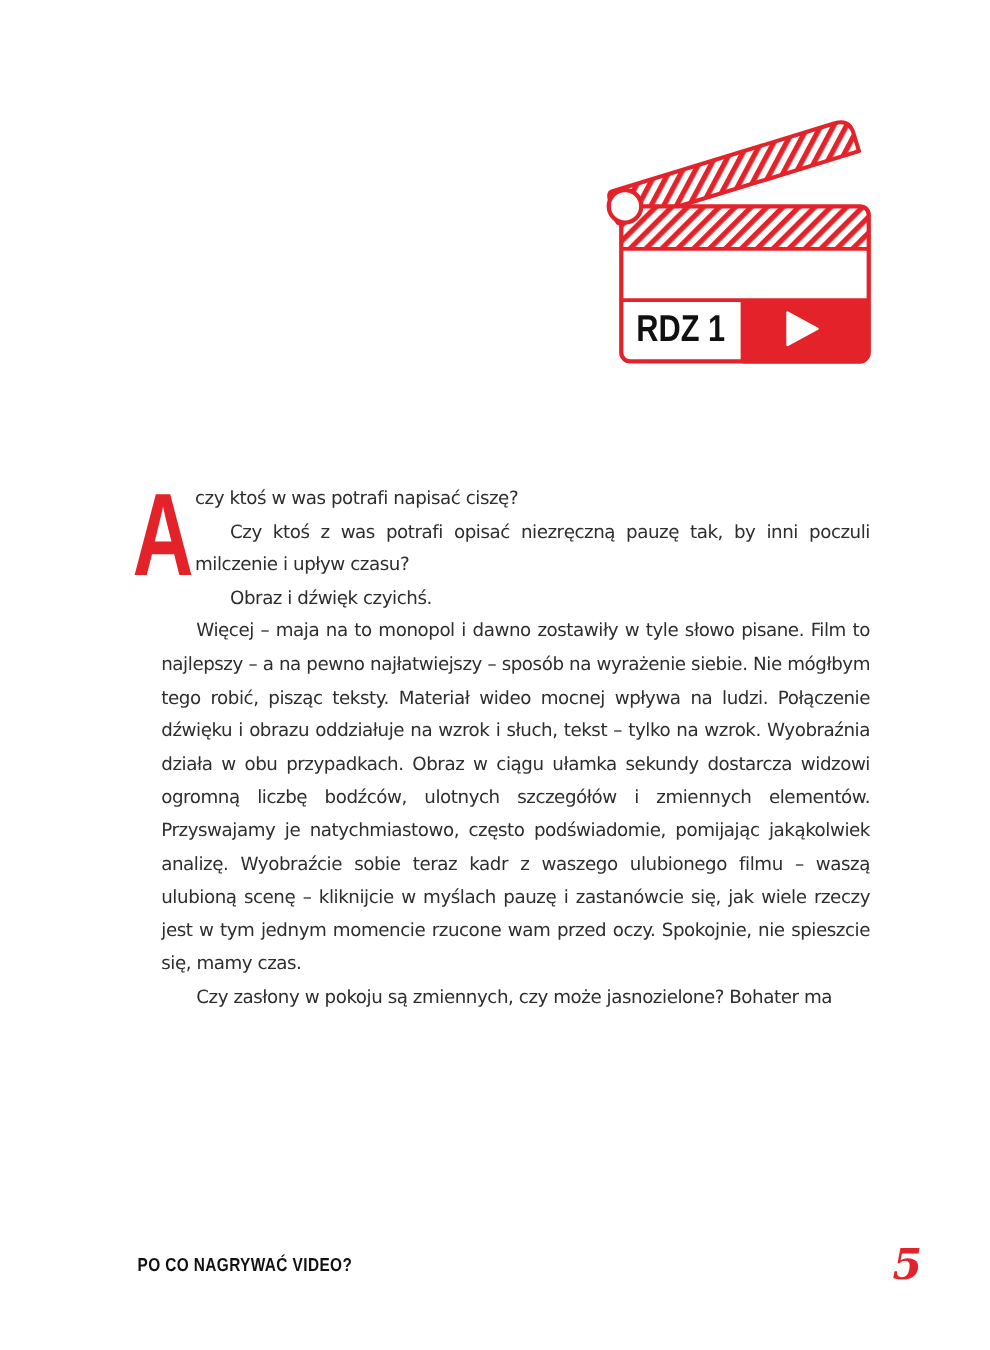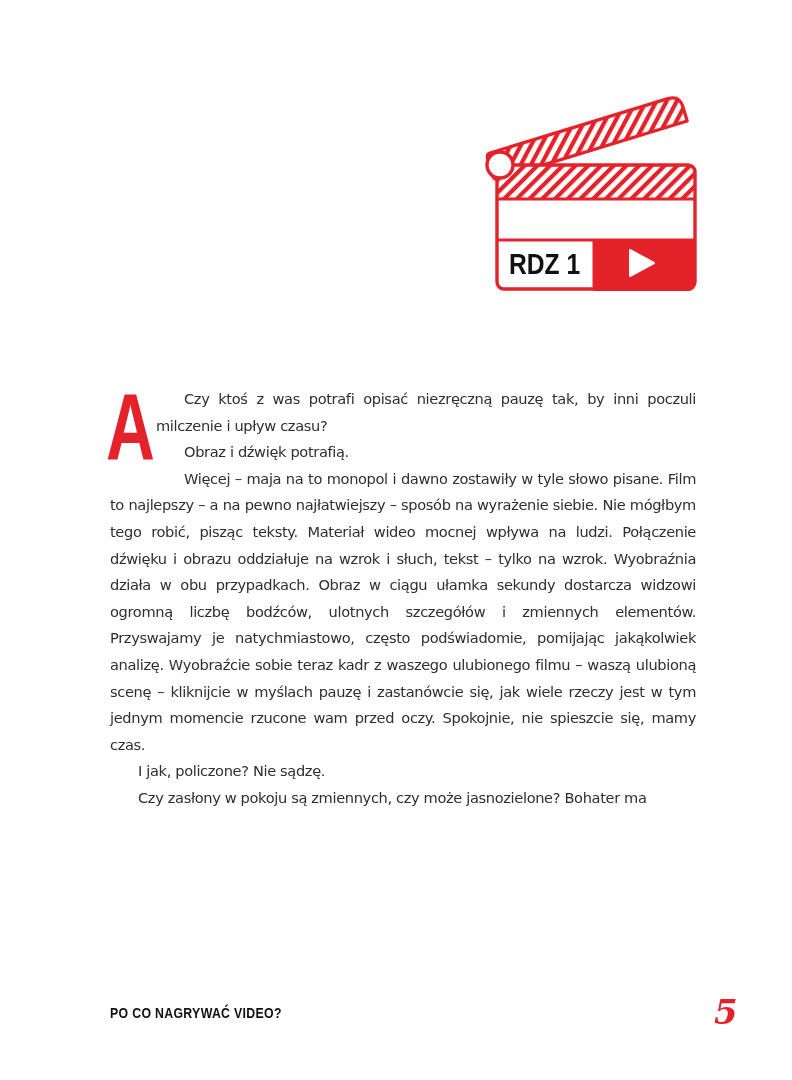--- a/index.html
+++ b/index.html
@@ -47,20 +47,21 @@
       letter-spacing: -0.35px;
     }
     .body-text p {
       margin: 0;
       text-align: justify;
       text-align-last: left;
       hyphens: manual;
     }
     .body-text p.indent {
       text-indent: 28px;
+      margin-left: 19px;
     }
     .drop-cap {
       float: left;
       font-family: "Liberation Sans", sans-serif;
       font-weight: bold;
       color: #e32229;
       font-size: 94px;
       line-height: 72px;
       height: 76px;
       margin: 6px 6px 0 -4px;
@@ -124,21 +125,21 @@
 
     <circle cx="20" cy="85" r="13" fill="#ffffff" stroke="#e32229" stroke-width="3.4"></circle>
 
     <path d="M150 170 L150 196 L174 183 Z" fill="#ffffff" stroke="#ffffff" stroke-width="2" stroke-linejoin="round"></path>
   </svg>
 </div>
 <div class="chapter-label">RDZ 1</div>
 
 <div class="body-text">
   <span class="drop-cap">A</span>
+  <p> czy ktoś w was potrafi napisać ciszę?</p>
   <p class="indent" style="text-indent:28px;">Czy ktoś z was potrafi opisać niezręczną pauzę tak, by inni poczuli milczenie i upływ czasu?</p>
-  <p class="indent">Obraz i dźwięk potrafią.</p>
+  <p class="indent">Obraz i dźwięk czyichś.</p>
   <p class="indent">Więcej – maja na to monopol i dawno zostawiły w tyle słowo pisane. Film to najlepszy – a na pewno najłatwiejszy – sposób na wyrażenie siebie. Nie mógłbym tego robić, pisząc teksty. Materiał wideo mocnej wpływa na ludzi. Połączenie dźwięku i obrazu oddziałuje na wzrok i słuch, tekst – tylko na wzrok. Wyobraźnia działa w obu przypadkach. Obraz w ciągu ułamka sekundy dostarcza widzowi ogromną liczbę bodźców, ulotnych szczegółów i zmiennych elementów. Przyswajamy je natychmiastowo, często podświadomie, pomijając jakąkolwiek analizę. Wyobraźcie sobie teraz kadr z waszego ulubionego filmu – waszą ulubioną scenę – kliknijcie w myślach pauzę i zastanówcie się, jak wiele rzeczy jest w tym jednym momencie rzucone wam przed oczy. Spokojnie, nie spieszcie się, mamy czas.</p>
-  <p class="indent">I jak, policzone? Nie sądzę.</p>
   <p class="indent">Czy zasłony w pokoju są zmiennych, czy może jasnozielone? Bohater ma</p>
 </div>
 
 <div class="footer-title">PO CO NAGRYWAĆ VIDEO?</div>
 <div class="page-number">5</div>
 
 </body></html>

